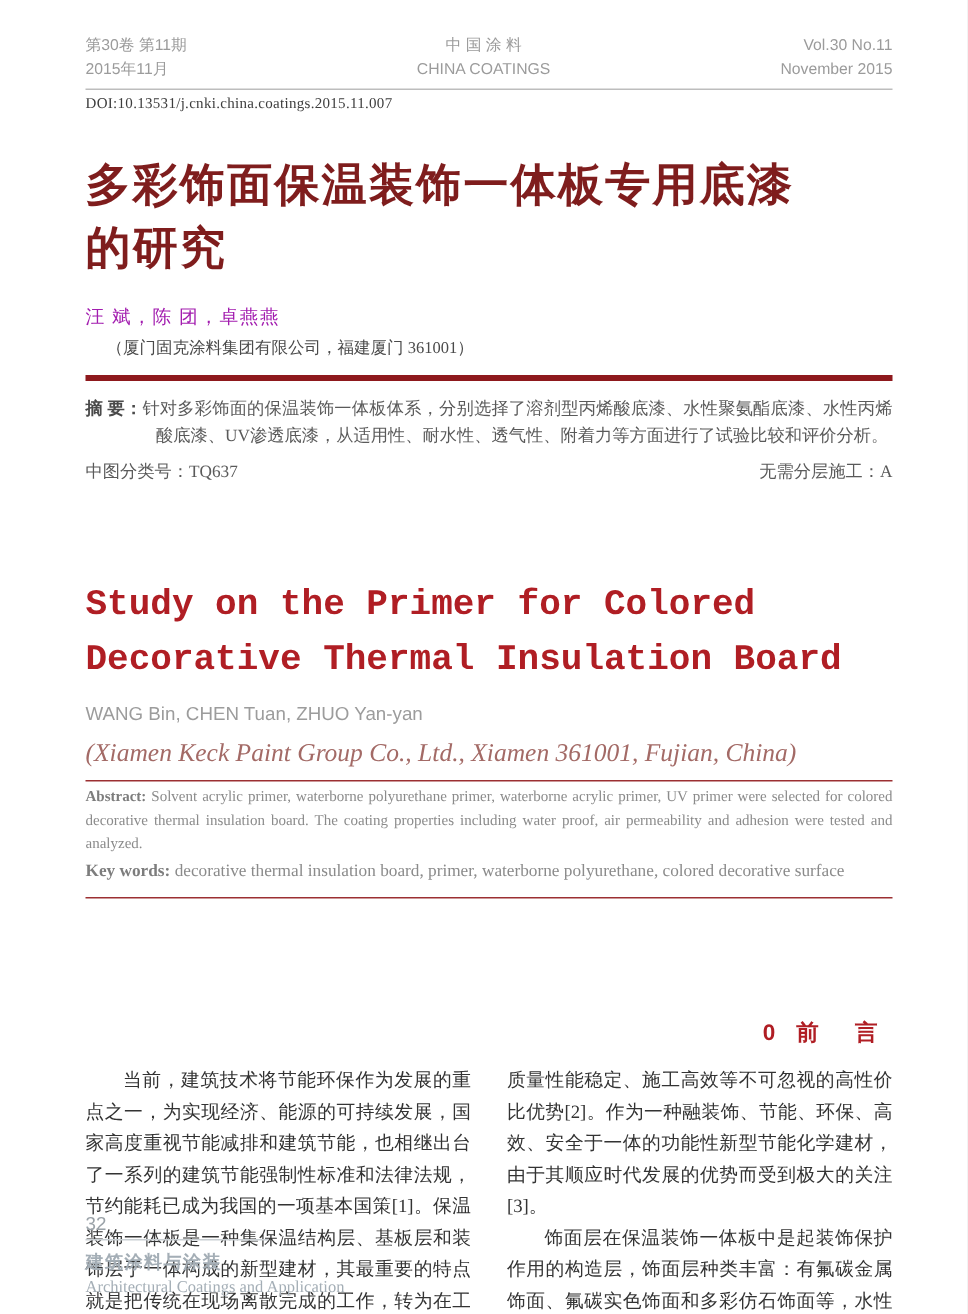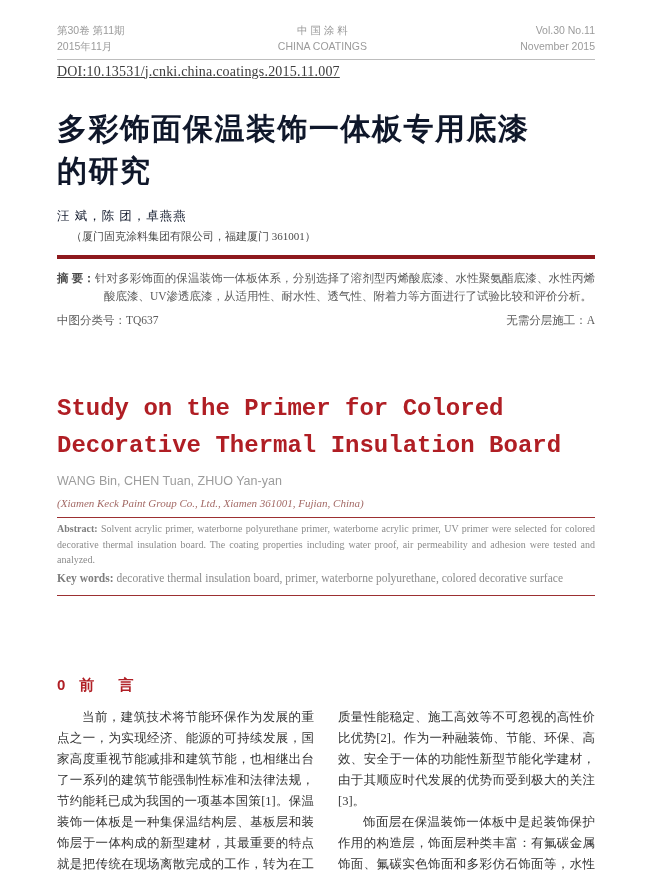--- a/index.html
+++ b/index.html
@@ -17,33 +17,33 @@
   
   .journal-header {
     display: flex; justify-content: space-between;
     color: #9b9b9b; font-size: 10.5px; line-height: 1.55;
     font-family: "Liberation Sans", sans-serif;
   }
   .jh-left  { text-align: left; }
   .jh-center{ text-align: center; }
   .jh-right { text-align: right; }
   .header-rule { border-bottom: 1px solid #bdbdbd; margin-top: 4px; }
-  .doi { font-size: 14px; color: #3d3d3d; margin-top: 4px; letter-spacing: 0.2px; text-decoration: underline; }
+  .doi { font-size: 10px; color: #3d3d3d; margin-top: 4px; letter-spacing: 0.2px; }
 
   
   .cn-title {
     margin-top: 28px;
-    color: #0f172a;
+    color: #7f1d1d;
     font-family: "Liberation Sans", sans-serif;
     font-weight: bold;
     font-size: 30px; line-height: 1.4;
     letter-spacing: 1.5px;
     width: 500px;
   }
-  .cn-authors { margin-top: 16px; font-size: 12.5px; color: #0f172a; letter-spacing: 1px; }
+  .cn-authors { margin-top: 16px; font-size: 12.5px; color: #a21caf; letter-spacing: 1px; }
   .cn-affil   { margin-top: 4px; font-size: 11px; color: #4a4a4a; padding-left: 14px; }
   .red-bar { height: 4px; background: #8e191d; margin-top: 11px; }
 
   
   .cn-abstract-block { margin-top: 10px; font-size: 11.5px; color: #5a5a5a; line-height: 1.6; text-align: justify; }
   .hanging { padding-left: 47px; text-indent: -47px; margin: 0; }
   .hanging2 { padding-left: 47px; text-indent: -47px; margin: 2px 0 0 0; }
   .label { font-weight: bold; color: #4a4a4a; }
   .cn-meta-row {
     display: flex; justify-content: space-between;
@@ -56,32 +56,32 @@
     color: #b01e24;
     font-family: "Liberation Sans", sans-serif;
     font-weight: bold;
     font-size: 24px; line-height: 1.55;
     width: 520px;
   }
   .en-authors {
     margin-top: 10px; color: #9c9c9c; font-size: 12.5px;
     font-family: "Liberation Sans", sans-serif;
   }
-  .en-affil { margin-top: 9px; color: #a36a66; font-size: 11px; font-style: italic; }
+  .en-affil { margin-top: 9px; color: #a36a66; font-size: 17px; font-style: italic; }
   .thin-red-rule { border-bottom: 1.5px solid #9c3032; margin-top: 8px; }
   .en-abstract { margin-top: 3px; color: #8b8b8b; font-size: 10px; line-height: 1.55; text-align: justify; font-family: Liberation Serif, serif; }
   .en-keywords { margin-top: 2px; color: #8b8b8b; font-size: 11.5px; line-height: 1.55; }
   .en-label { font-weight: bold; color: #7d7d7d; }
 
   
   .section-heading {
     margin-top: 80px;
     color: #b01e24;
     font-family: "Liberation Sans", sans-serif;
-    font-weight: bold; font-size: 15px;
+    font-weight: bold; font-size: 15px; text-align: right;
   }
   .section-heading .sec-num { margin-right: 14px; }
   .section-heading .sec-title { letter-spacing: 10px; }
   .columns {
     display: flex; gap: 24px;
     margin-top: 12px;
     font-size: 12.5px; color: #333333;
     line-height: 1.68; text-align: justify;
   }
   .col { flex: 1; min-width: 0; }
@@ -148,13 +148,19 @@
         <p class="indent">当前，建筑技术将节能环保作为发展的重点之一，为实现经济、能源的可持续发展，国家高度重视节能减排和建筑节能，也相继出台了一系列的建筑节能强制性标准和法律法规，节约能耗已成为我国的一项基本国策[1]。保温装饰一体板是一种集保温结构层、基板层和装饰层于一体构成的新型建材，其最重要的特点就是把传统在现场离散完成的工作，转为在工厂批次性的完成，无需分层施工，可将人为、环境等不确定性因素降到最低，具有产能提升、产品</p>
       </div>
       <div class="col">
         <p>质量性能稳定、施工高效等不可忽视的高性价比优势[2]。作为一种融装饰、节能、环保、高效、安全于一体的功能性新型节能化学建材，由于其顺应时代发展的优势而受到极大的关注[3]。</p>
         <p class="indent">饰面层在保温装饰一体板中是起装饰保护作用的构造层，饰面层种类丰富：有氟碳金属饰面、氟碳实色饰面和多彩仿石饰面等，水性多彩仿石饰面，表面可呈现极具艺术感的花岗石效果，外观可完全媲美天然石材，且价格相对便宜，色差更小，更环保，性价比高，具有无毒无味、耐候优异的性能，但由于水</p>
       </div>
     </div>
 
   </div>
 
+  <div class="footer">
+    <div class="page-num">32</div>
+    <div class="footer-rule"></div>
+    <div class="footer-cn">建筑涂料与涂装</div>
+    <div class="footer-en">Architectural Coatings and Application</div>
+  </div>
 </div>
 
 </body></html>

